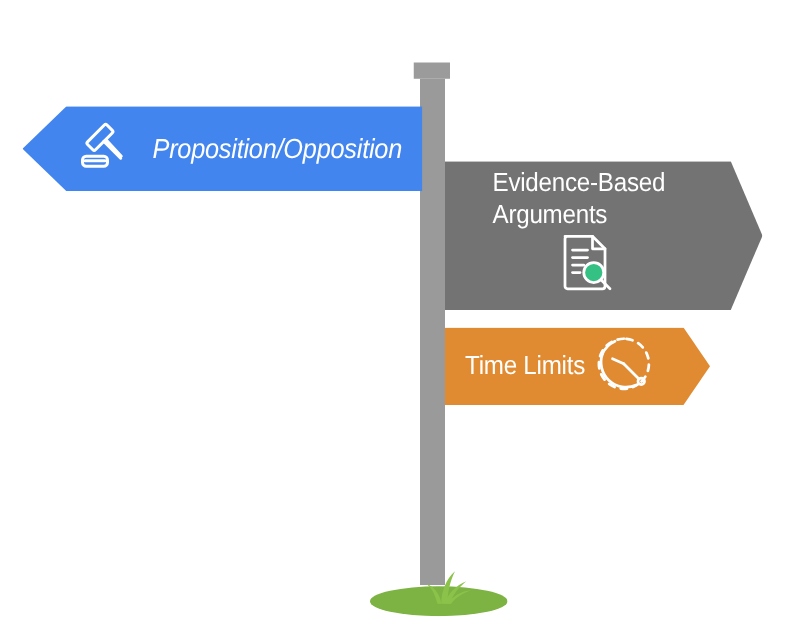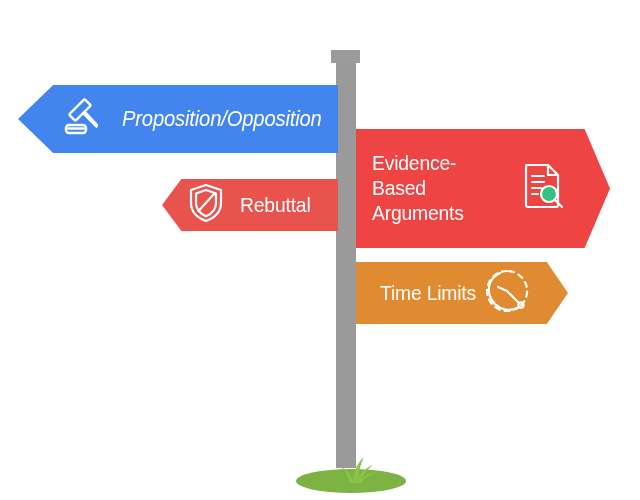--- a/index.html
+++ b/index.html
@@ -96,35 +96,36 @@
     padding-left: 24px;
     gap: 14px;
   }
   #sign-rebuttal .sign-label { font-size: 21px; }
 
   #sign-evidence {
     left: 356px;
     top: 129px;
     width: 254px;
     height: 119px;
-    background: #ef4444;
+    background: #737373;
     padding-left: 16px;
     justify-content: center;
     padding-right: 44px;
+    flex-direction: column;
   }
   #sign-evidence .sign-label { font-size: 21px; }
 
   #sign-time {
     left: 356px;
     top: 262px;
     width: 212px;
     height: 62px;
     background: #e08b31;
     padding-left: 16px;
-    justify-content: center;
+    justify-content: flex-start;
     padding-right: 30px;
   }
   #sign-time .sign-label { font-size: 21px; }
 </style>
 </head>
 <body>
 
 <div id="stage">
 
   <div class="post-cap"></div>
@@ -139,30 +140,20 @@
           <line x1="21" y1="20" x2="21" y2="39"></line>
         </g>
         <line x1="25" y1="18" x2="37" y2="31"></line>
         <rect x="6" y="31" width="20" height="8" rx="3"></rect>
         <line x1="8" y1="34.5" x2="24" y2="34.5"></line>
       </svg>
     </span>
     <span class="sign-label">Proposition/Opposition</span>
   </div>
 
-  <div class="sign left-point" id="sign-rebuttal">
-    <span class="sign-icon">
-      <svg width="40" height="42" viewBox="0 0 40 42" fill="none" stroke="#ffffff" stroke-width="2.2" stroke-linecap="round" stroke-linejoin="round">
-        <path d="M20 3 L35 8 V21 C35 30 28 36 20 39 C12 36 5 30 5 21 V8 Z"></path>
-        <path d="M20 8 L30 11.5 V21 C30 27.5 25 32 20 34.3 C15 32 10 27.5 10 21 V11.5 Z"></path>
-        <line x1="12.5" y1="29" x2="28" y2="12"></line>
-      </svg>
-    </span>
-    <span class="sign-label">Rebuttal</span>
-  </div>
 
   <div class="sign right-point" id="sign-evidence">
     <span class="sign-label">Evidence-Based
 Arguments</span>
     <span class="sign-icon">
       <svg width="46" height="52" viewBox="0 0 46 52" fill="none" stroke="#ffffff" stroke-width="2.2" stroke-linecap="round" stroke-linejoin="round">
         <path d="M6 4 H28 L38 14 V44 C38 45.1 37.1 46 36 46 H8 C6.9 46 6 45.1 6 44 V6 C6 4.9 6.9 4 8 4 Z"></path>
         <path d="M28 4 V14 H38"></path>
         <line x1="12" y1="15" x2="24" y2="15"></line>
         <line x1="12" y1="21" x2="24" y2="21"></line>

